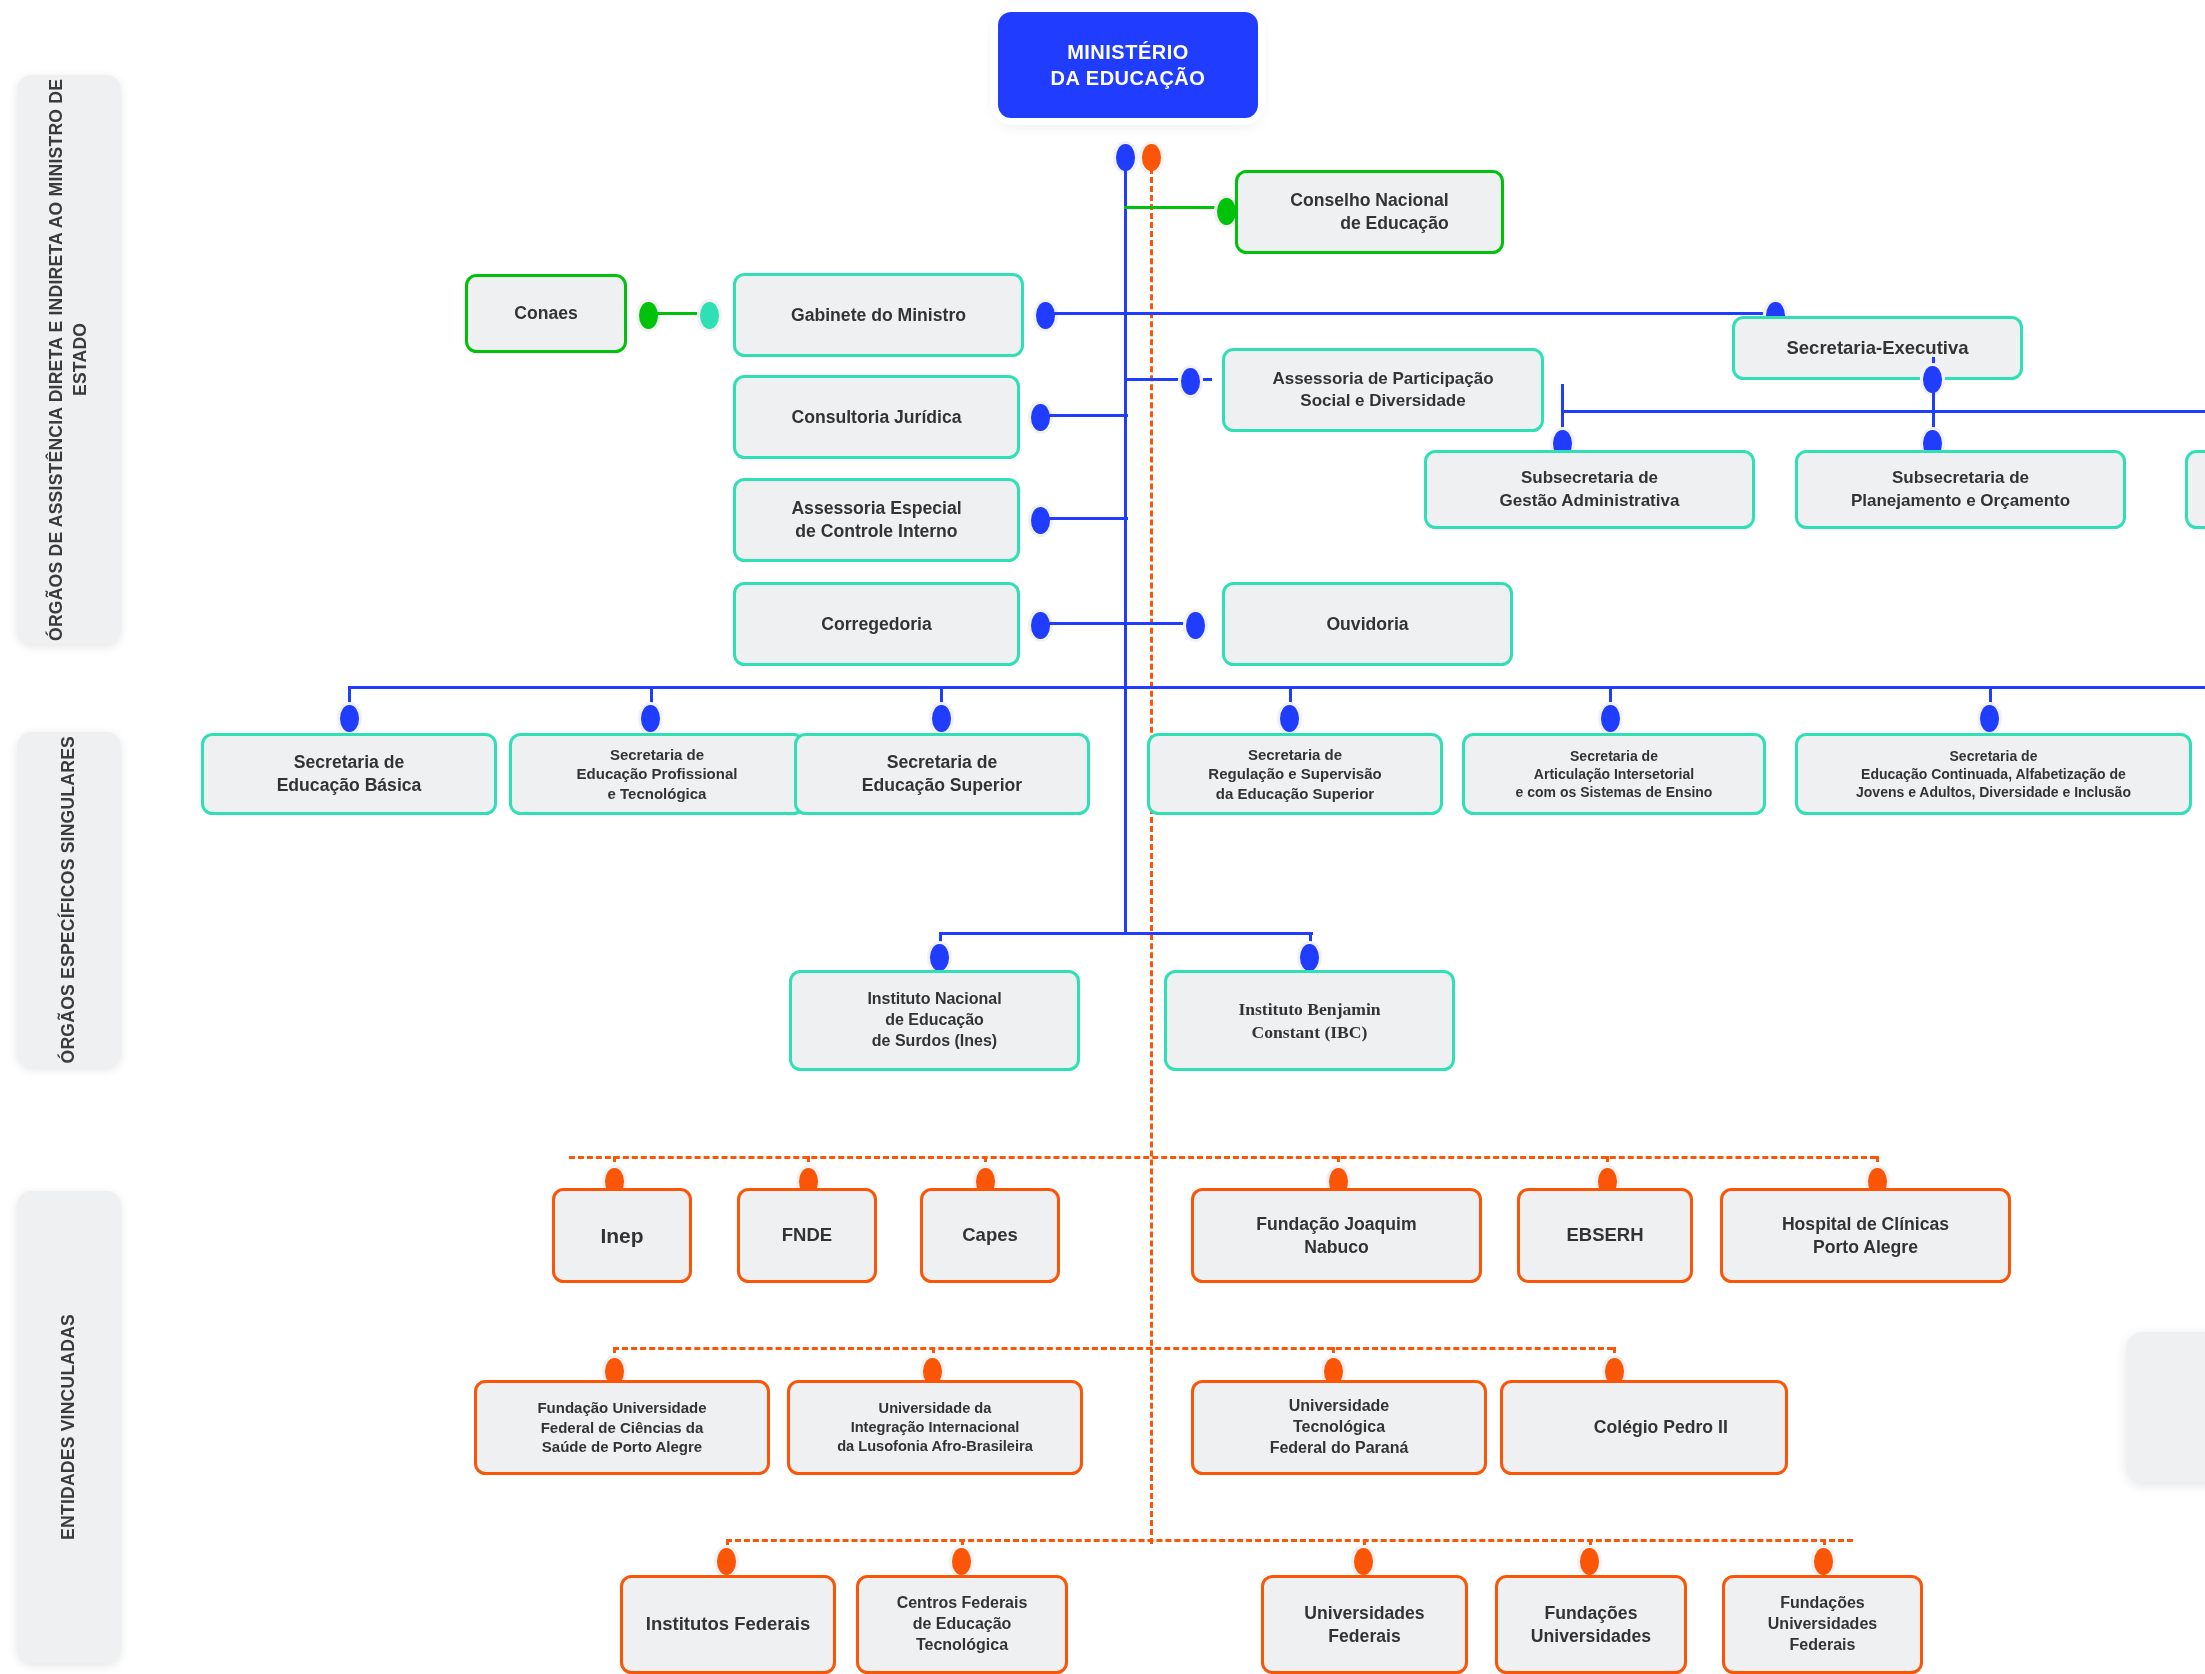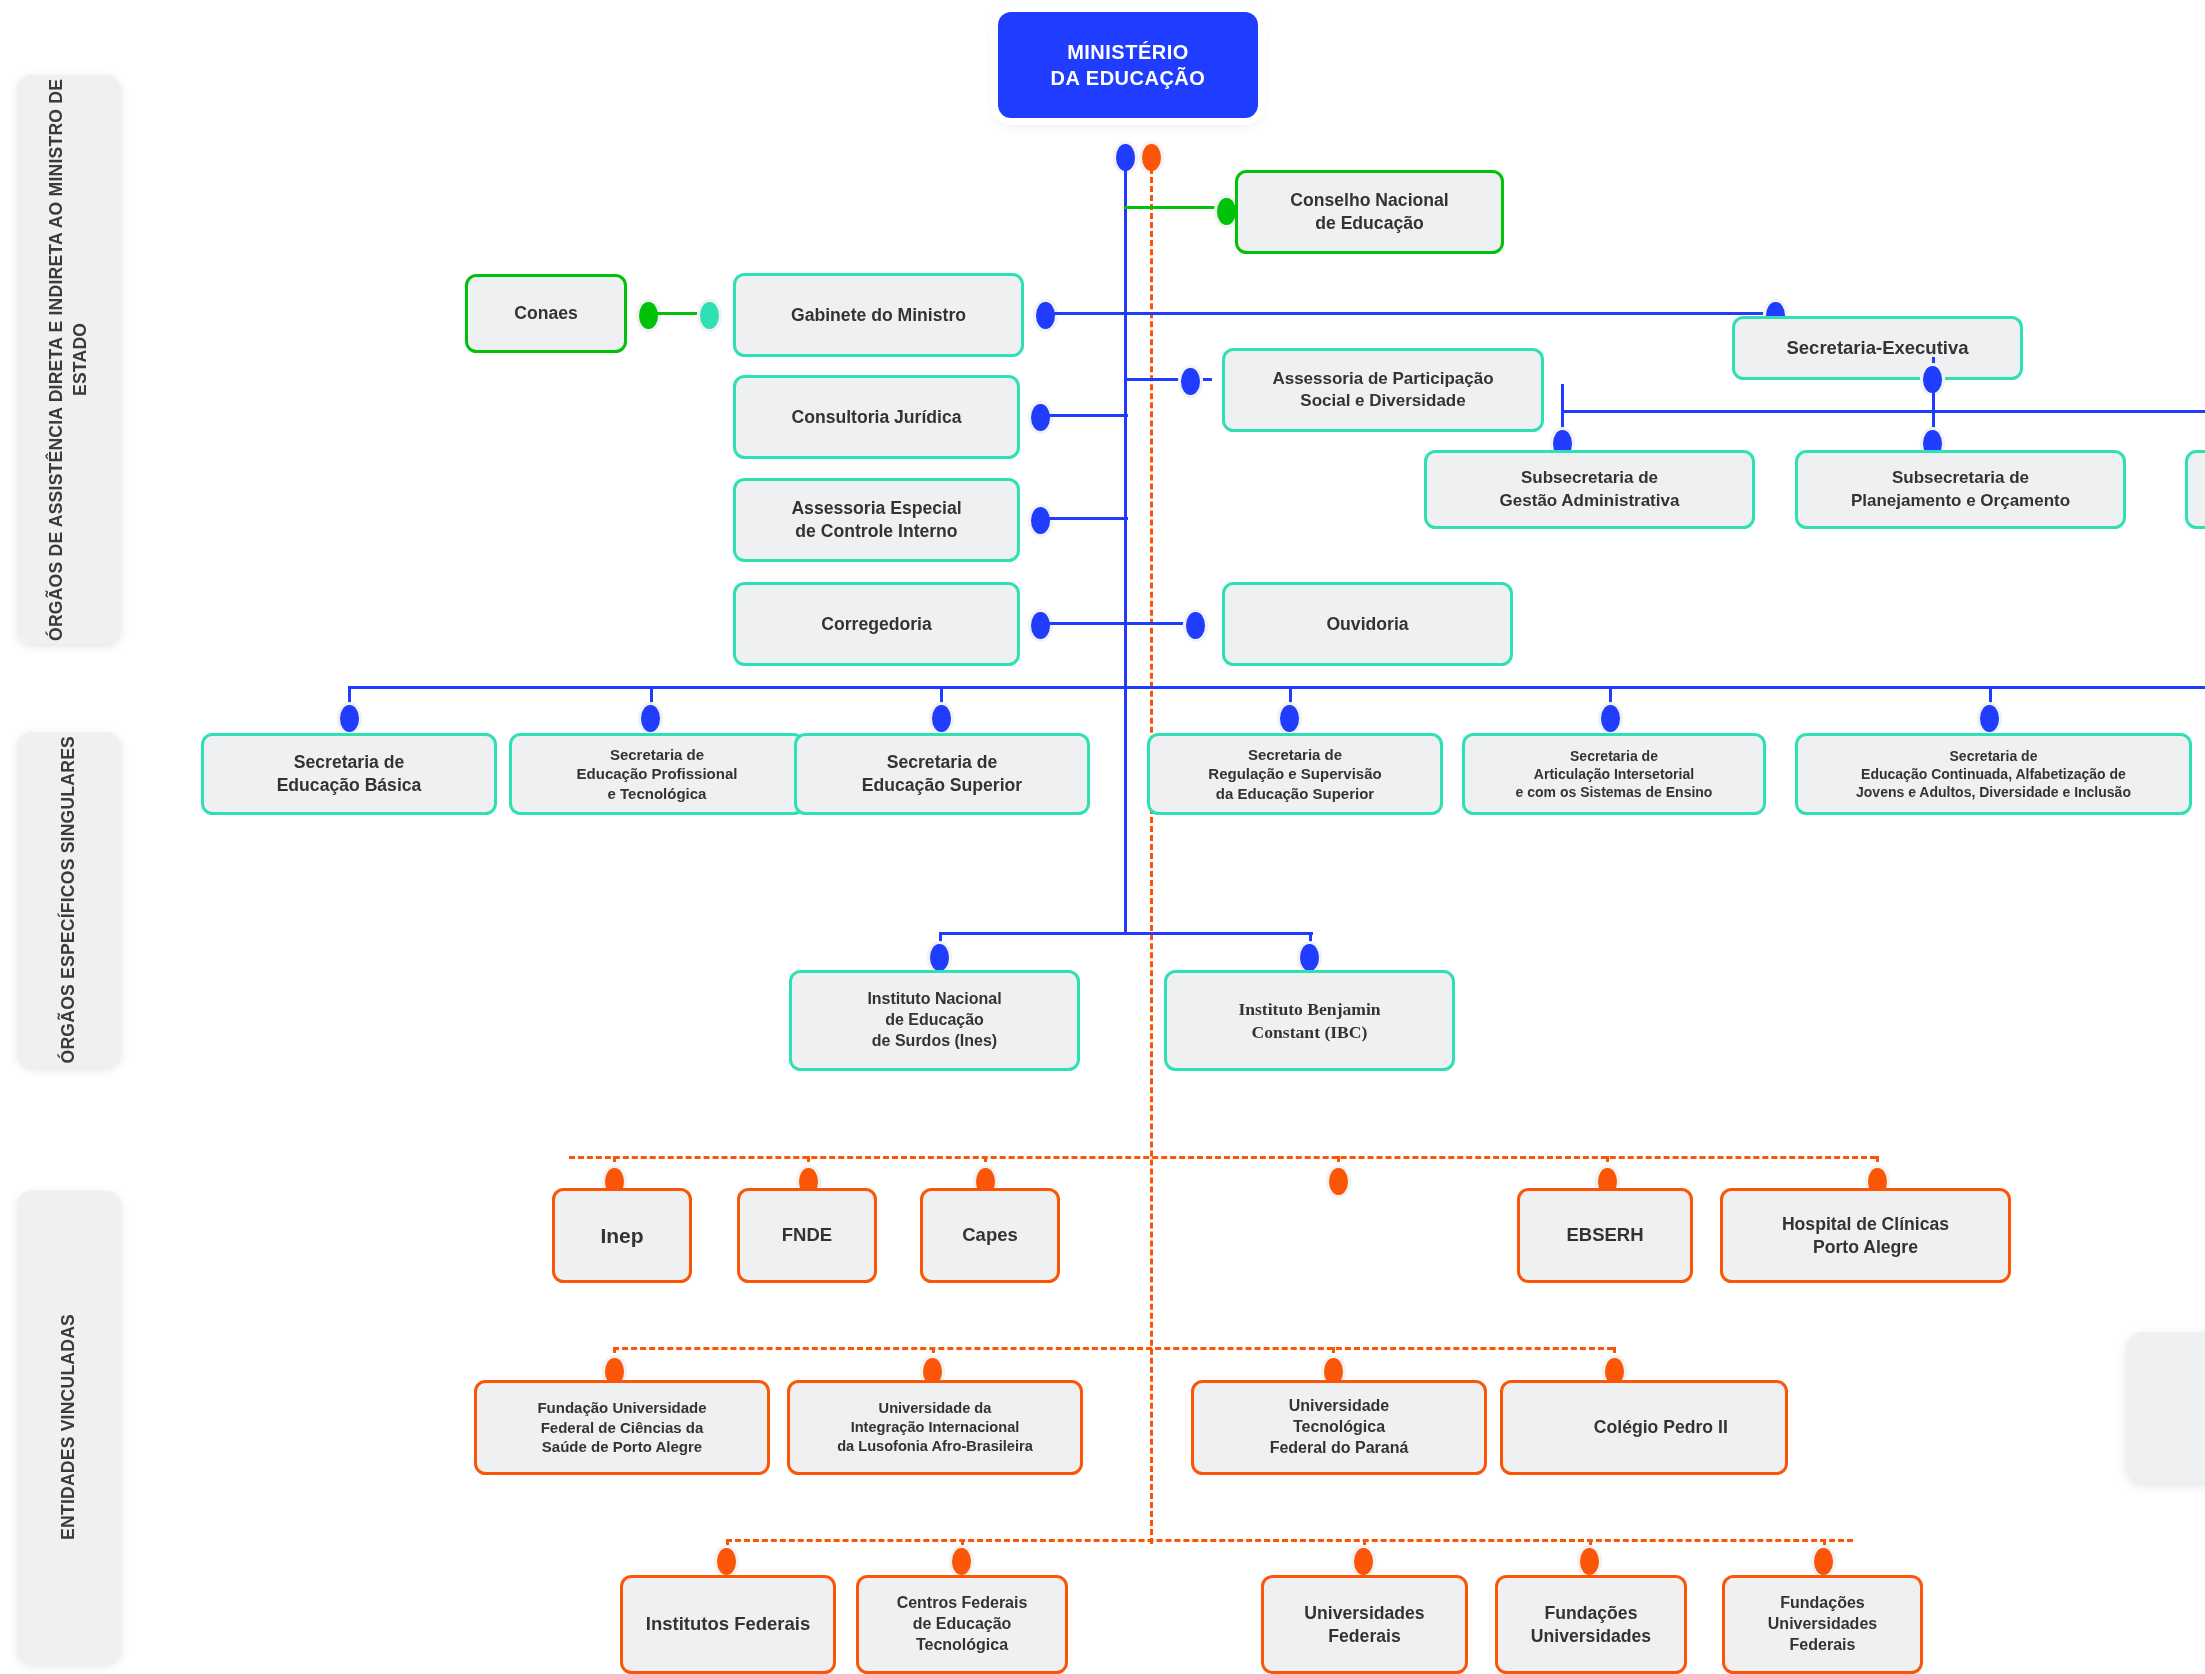--- a/index.html
+++ b/index.html
@@ -70,21 +70,21 @@
 
   <div class="dot dblue" style="left:1116px;top:144px;width:18.5px;height:26.5px;"></div>
   <div class="dot dorg" style="left:1142px;top:144px;width:18.5px;height:26.5px;"></div>
 
   <div class="ln lnv" style="left:1124px;top:159px;height:776px;"></div>
 
   <div class="dash-v" style="left:1150px;top:159px;height:1385px;"></div>
 
   <div class="ln lnh grn" style="left:1124px;top:206px;width:101px;"></div>
   <div class="dot dgrn" style="left:1217px;top:198px;width:18.5px;height:26.5px;"></div>
-  <div class="node green" style="left:1235px;top:170px;width:269px;height:84px;font-size:17.6px;white-space:pre-line;">Conselho Nacional
+  <div class="node green" style="left:1235px;top:170px;width:269px;height:84px;font-size:17.6px;white-space:pre-line;text-align:right;">Conselho Nacional
 de Educação</div>
 
   <div class="node green" style="left:465px;top:274px;width:162px;height:79px;font-size:17.6px;white-space:pre-line;">Conaes</div>
   <div class="dot dgrn" style="left:639px;top:302px;width:18.5px;height:26.5px;"></div>
   <div class="ln lnh grn" style="left:652px;top:312px;width:53px;"></div>
   <div class="dot dtel" style="left:700px;top:302px;width:18.5px;height:26.5px;"></div>
 
   <div class="node teal" style="left:733px;top:273px;width:291px;height:84px;font-size:17.6px;white-space:pre-line;">Gabinete do Ministro</div>
   <div class="dot dblue" style="left:1036px;top:302px;width:18.5px;height:26.5px;"></div>
   <div class="ln lnh" style="left:1049px;top:312px;width:730px;"></div>
@@ -189,20 +189,22 @@
   <div class="dash-v" style="left:807px;top:1156px;height:25.6px;"></div>
   <div class="dot dorg" style="left:799px;top:1168px;width:18.5px;height:26.5px;"></div>
   <div class="node orange" style="left:737px;top:1188px;width:140px;height:95px;font-size:18.5px;white-space:pre-line;">FNDE</div>
 
   <div class="dash-v" style="left:984px;top:1156px;height:25.6px;"></div>
   <div class="dot dorg" style="left:976px;top:1168px;width:18.5px;height:26.5px;"></div>
   <div class="node orange" style="left:920px;top:1188px;width:140px;height:95px;font-size:18.5px;white-space:pre-line;">Capes</div>
 
   <div class="dash-v" style="left:1337px;top:1156px;height:25.6px;"></div>
   <div class="dot dorg" style="left:1329px;top:1168px;width:18.5px;height:26.5px;"></div>
+  <div class="node orange" style="left:1191px;top:1188px;width:291px;height:95px;font-size:17.6px;white-space:pre-line;">Fundação Joaquim
+Nabuco</div>
 
   <div class="dash-v" style="left:1606px;top:1156px;height:25.6px;"></div>
   <div class="dot dorg" style="left:1598px;top:1168px;width:18.5px;height:26.5px;"></div>
   <div class="node orange" style="left:1517px;top:1188px;width:176px;height:95px;font-size:18.5px;white-space:pre-line;">EBSERH</div>
 
   <div class="dash-v" style="left:1876px;top:1156px;height:25.6px;"></div>
   <div class="dot dorg" style="left:1868px;top:1168px;width:18.5px;height:26.5px;"></div>
   <div class="node orange" style="left:1720px;top:1188px;width:291px;height:95px;font-size:17.6px;white-space:pre-line;">Hospital de Clínicas
 Porto Alegre</div>
 

